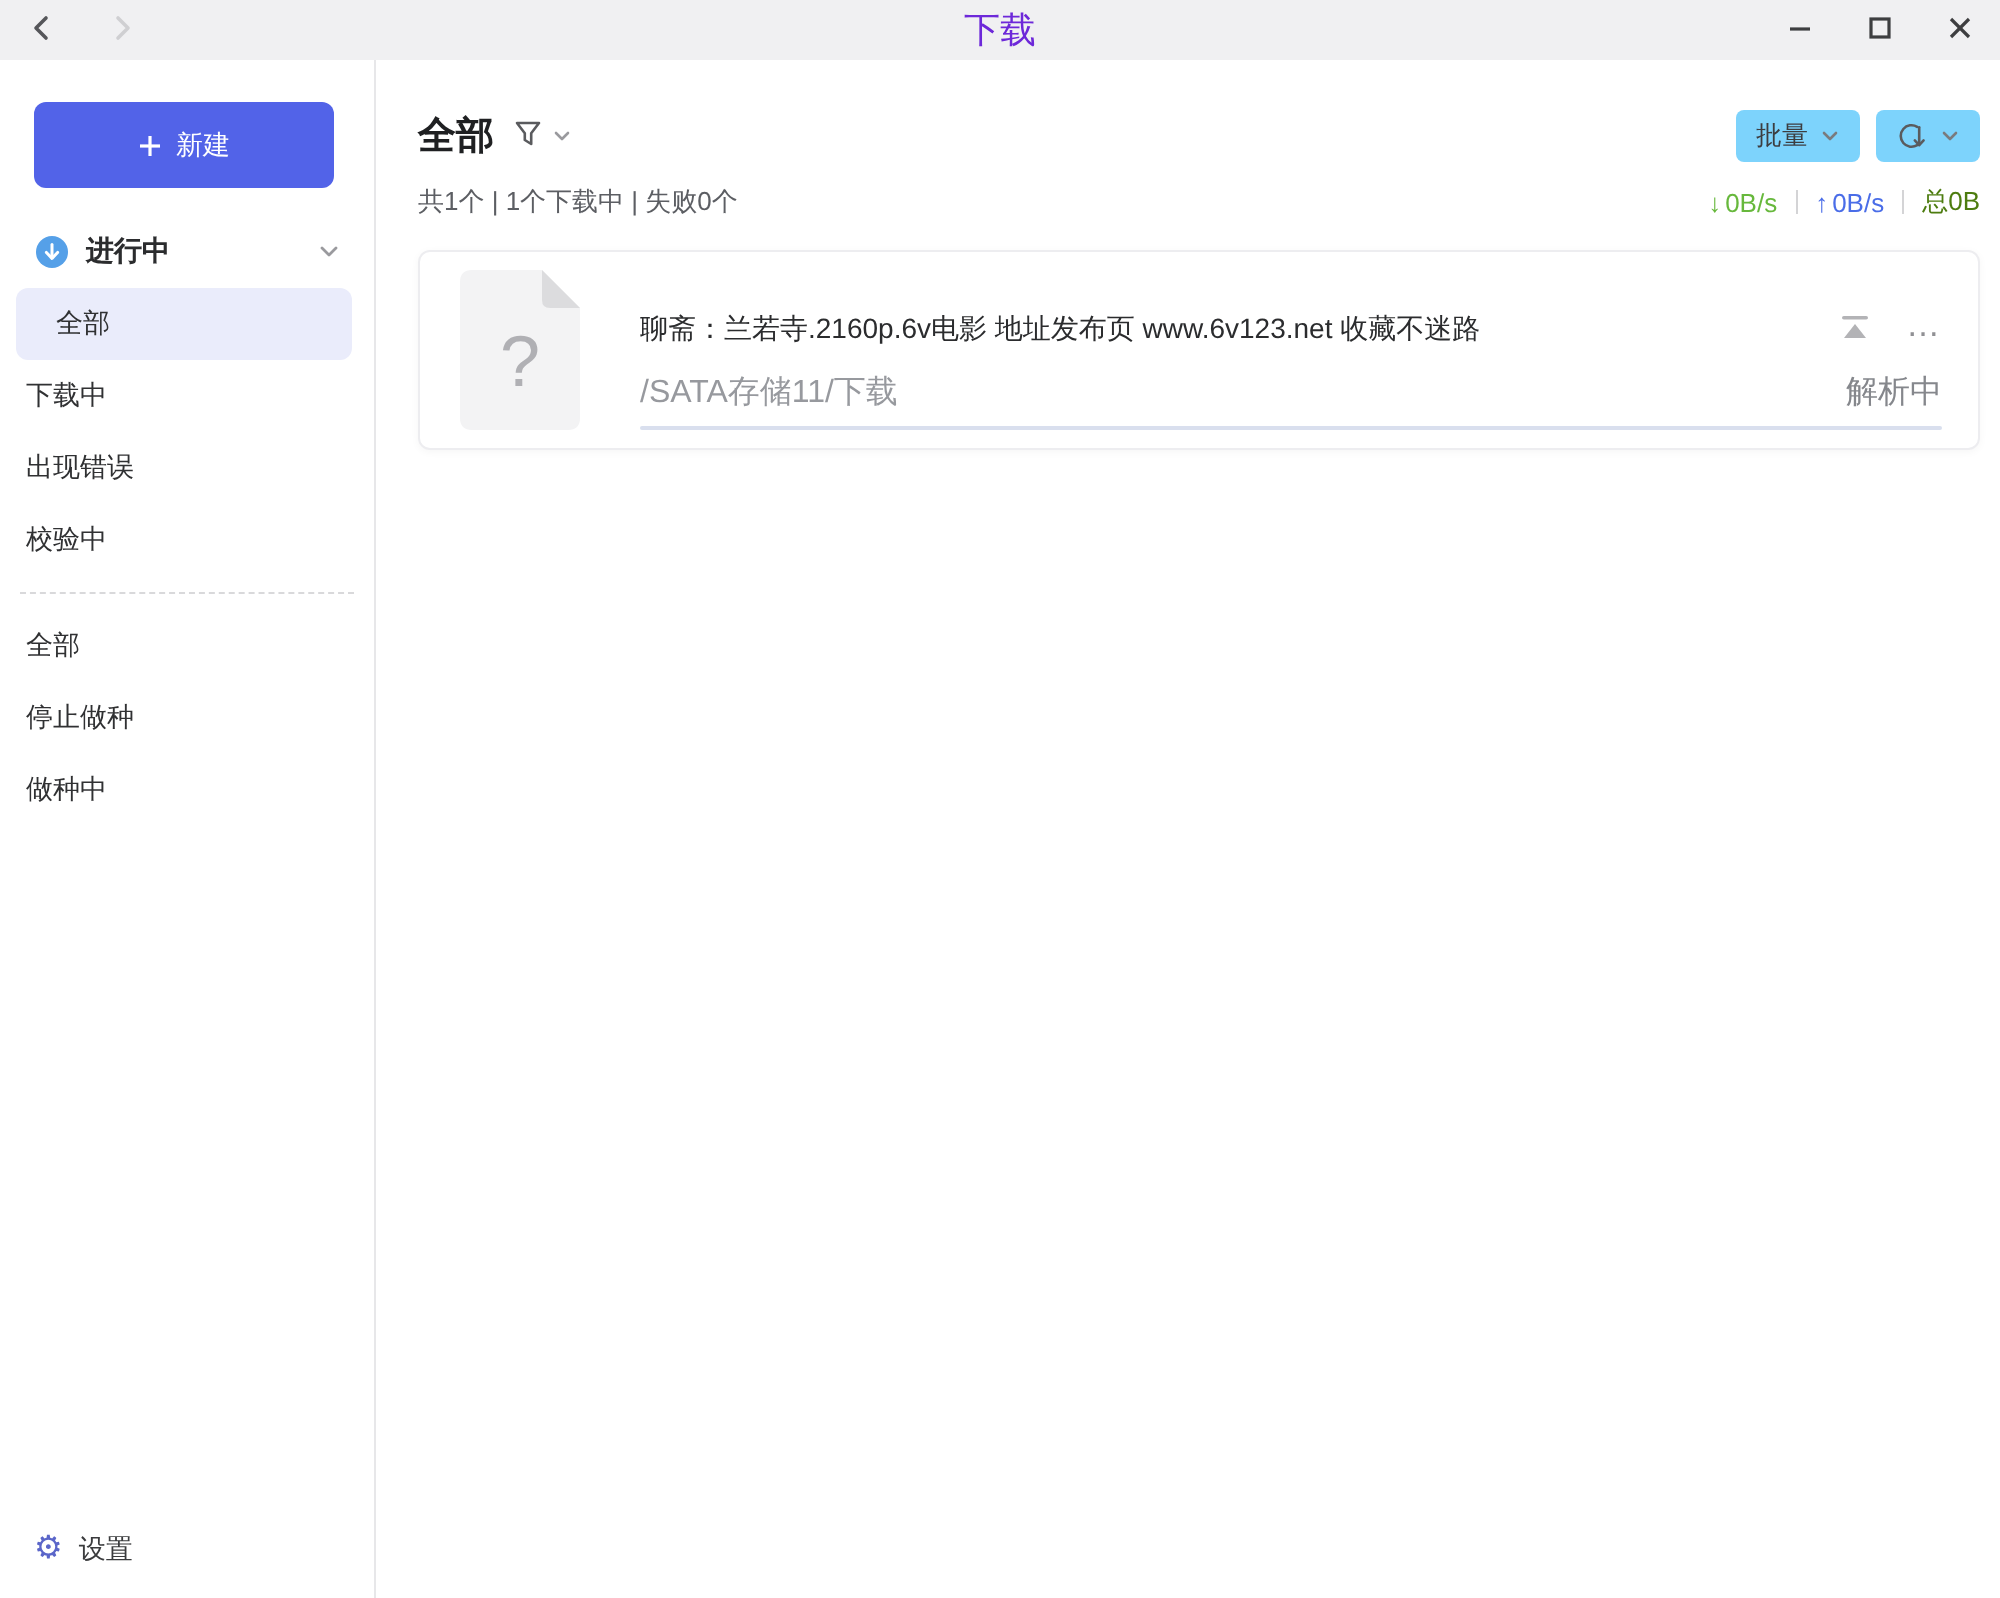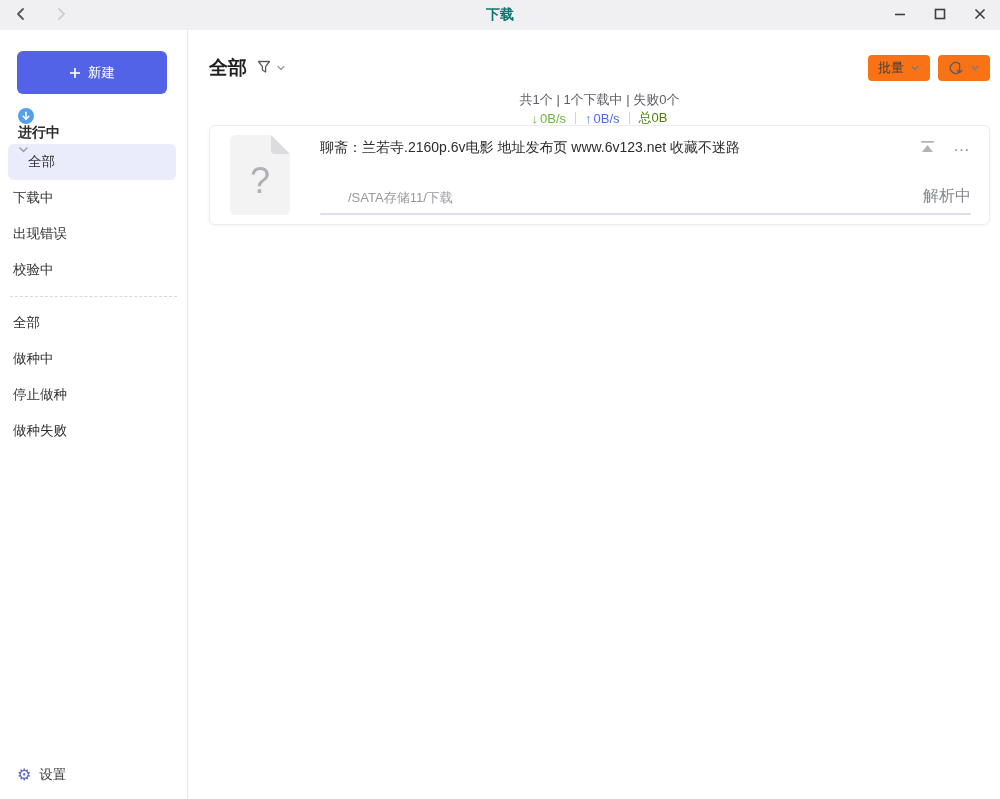--- a/index.html
+++ b/index.html
@@ -11,21 +11,21 @@
 
   
   .titlebar {
     height:30px; background:#f0f0f2; display:flex; align-items:center;
     position:relative; user-select:none;
   }
   .nav-arrows { display:flex; align-items:center; gap:22px; padding-left:12px; }
   .nav-btn { width:18px; height:18px; display:flex; align-items:center; justify-content:center; cursor:pointer; }
   .win-title {
     position:absolute; left:50%; transform:translateX(-50%);
-    font-size:14px; font-weight:bold; color:#0f766e;
+    font-size:18px; font-weight:normal; color:#6d28d9;
   }
   .win-controls { margin-left:auto; display:flex; align-items:center; }
   .win-btn { width:40px; height:30px; display:flex; align-items:center; justify-content:center; cursor:pointer; }
 
   
   .content { display:flex; height:769px; }
 
   
   .sidebar {
     width:188px; min-width:188px; background:#ffffff;
@@ -33,23 +33,22 @@
     padding-top:21px;
   }
   .new-btn {
     margin:0 20px 14px 17px; height:43px; background:#5263e8; border:none;
     border-radius:6px; color:#ffffff; font-size:13.5px; cursor:pointer;
     display:flex; align-items:center; justify-content:center; gap:7px;
     font-family:inherit;
   }
   .side-nav { flex:1; overflow:hidden; }
   .group-header {
-    height:36px; display:flex; align-items:flex-start; padding:0 17px 0 18px;
+    height:36px; display:flex; align-items:center; padding:0 17px 0 18px;
     cursor:pointer;
-    flex-direction:column;
   }
   .group-header .g-icon { display:flex; margin-right:9px; }
   .group-header .g-label { font-size:14px; font-weight:bold; color:#2b2c2e; flex:1; }
   .side-item {
     height:36px; display:flex; align-items:center; padding-left:13px;
     font-size:13.5px; color:#303133; cursor:pointer;
   }
   .side-item.selected {
     margin:0 11px 0 8px; padding-left:20px; background:#eaecfb; border-radius:6px;
   }
@@ -61,54 +60,54 @@
   .gear { font-size:16px; color:#5b66c9; line-height:1; }
 
   
   .main { flex:1; padding:23px 10px 0 21px; display:flex; flex-direction:column; }
   .main-header { display:flex; align-items:center; justify-content:space-between; height:30px; }
   .mh-left { display:flex; align-items:center; gap:9px; }
   .page-title { font-size:19px; font-weight:bold; color:#1f2022; }
   .filter-ctl { display:flex; align-items:center; gap:4px; cursor:pointer; }
   .mh-right { display:flex; align-items:center; gap:8px; }
   .tool-btn {
-    height:26px; background:#f97316; border:none; border-radius:4px;
+    height:26px; background:#7dd3fc; border:none; border-radius:4px;
     display:flex; align-items:center; gap:6px; padding:0 10px;
     font-size:13px; color:#3c3d40; cursor:pointer; font-family:inherit;
   }
   .meta-row {
     display:flex; align-items:center; justify-content:space-between;
-    margin-top:8px; height:20px;flex-direction:column;
+    margin-top:8px; height:20px;
   }
   .summary { font-size:13px; color:#5c5e63; }
   .stats { display:flex; align-items:center; gap:9px; font-size:13px; }
   .stat { display:flex; align-items:center; gap:2px; }
   .stat.down { color:#67b83c; }
   .stat.up { color:#4a6de8; }
   .stat.total { color:#4d7c0f; }
   .v-div { width:1px; height:12px; background:#d4d4d6; }
 
   
   .task-card {
     margin-top:14px; height:100px; background:#ffffff;
     border:1px solid #ededf0; border-radius:6px;
     box-shadow:0 1px 4px rgba(0,0,0,0.04);
     display:flex; align-items:center; padding:0 18px 0 20px; cursor:pointer;
   }
   .file-icon { margin-right:30px; flex:none; display:flex; }
   .task-body { flex:1; height:80px; display:flex; flex-direction:column; min-width:0; }
-  .task-top { display:flex; align-items:flex-start; justify-content:space-between; margin-top:4px;gap:40px; }
+  .task-top { display:flex; align-items:flex-start; justify-content:space-between; margin-top:21px;gap:40px; }
   .task-title {
     font-size:14px; color:#2b2c2e; white-space:nowrap; overflow:hidden;
     text-overflow:ellipsis; padding-right:20px;
   }
   .task-actions { display:flex; align-items:center; gap:17px; flex:none; }
   .icon-btn { display:flex; align-items:center; justify-content:center; cursor:pointer; color:#b3b3b6; }
   .task-bottom { display:flex; align-items:flex-end; justify-content:space-between; margin-top:auto; margin-bottom:6px; }
-  .task-path { font-size:13px; color:#97999e;margin-left:28px; }
+  .task-path { font-size:16px; color:#97999e; }
   .task-status { font-size:16px; color:#85878c; }
   .progress-track { height:2px; background:#d9dfee; border-radius:1px; }
 </style>
 </head>
 <body>
 
 <div class="titlebar">
   <div class="nav-arrows">
     <div class="nav-btn">
       <span>
@@ -194,27 +193,24 @@
       <div class="side-item">
         <span>校验中</span>
       </div>
 
       <div class="side-divider"></div>
 
       <div class="side-item">
         <span>全部</span>
       </div>
       <div class="side-item">
+        <span>停止做种</span>
+      </div>
+      <div class="side-item">
         <span>做种中</span>
-      </div>
-      <div class="side-item">
-        <span>停止做种</span>
-      </div>
-      <div class="side-item">
-        <span>做种失败</span>
       </div>
     </div>
 
     <div class="settings-row">
       <span class="gear">⚙</span>
       <span>设置</span>
     </div>
   </div>
 
   <div class="main">

